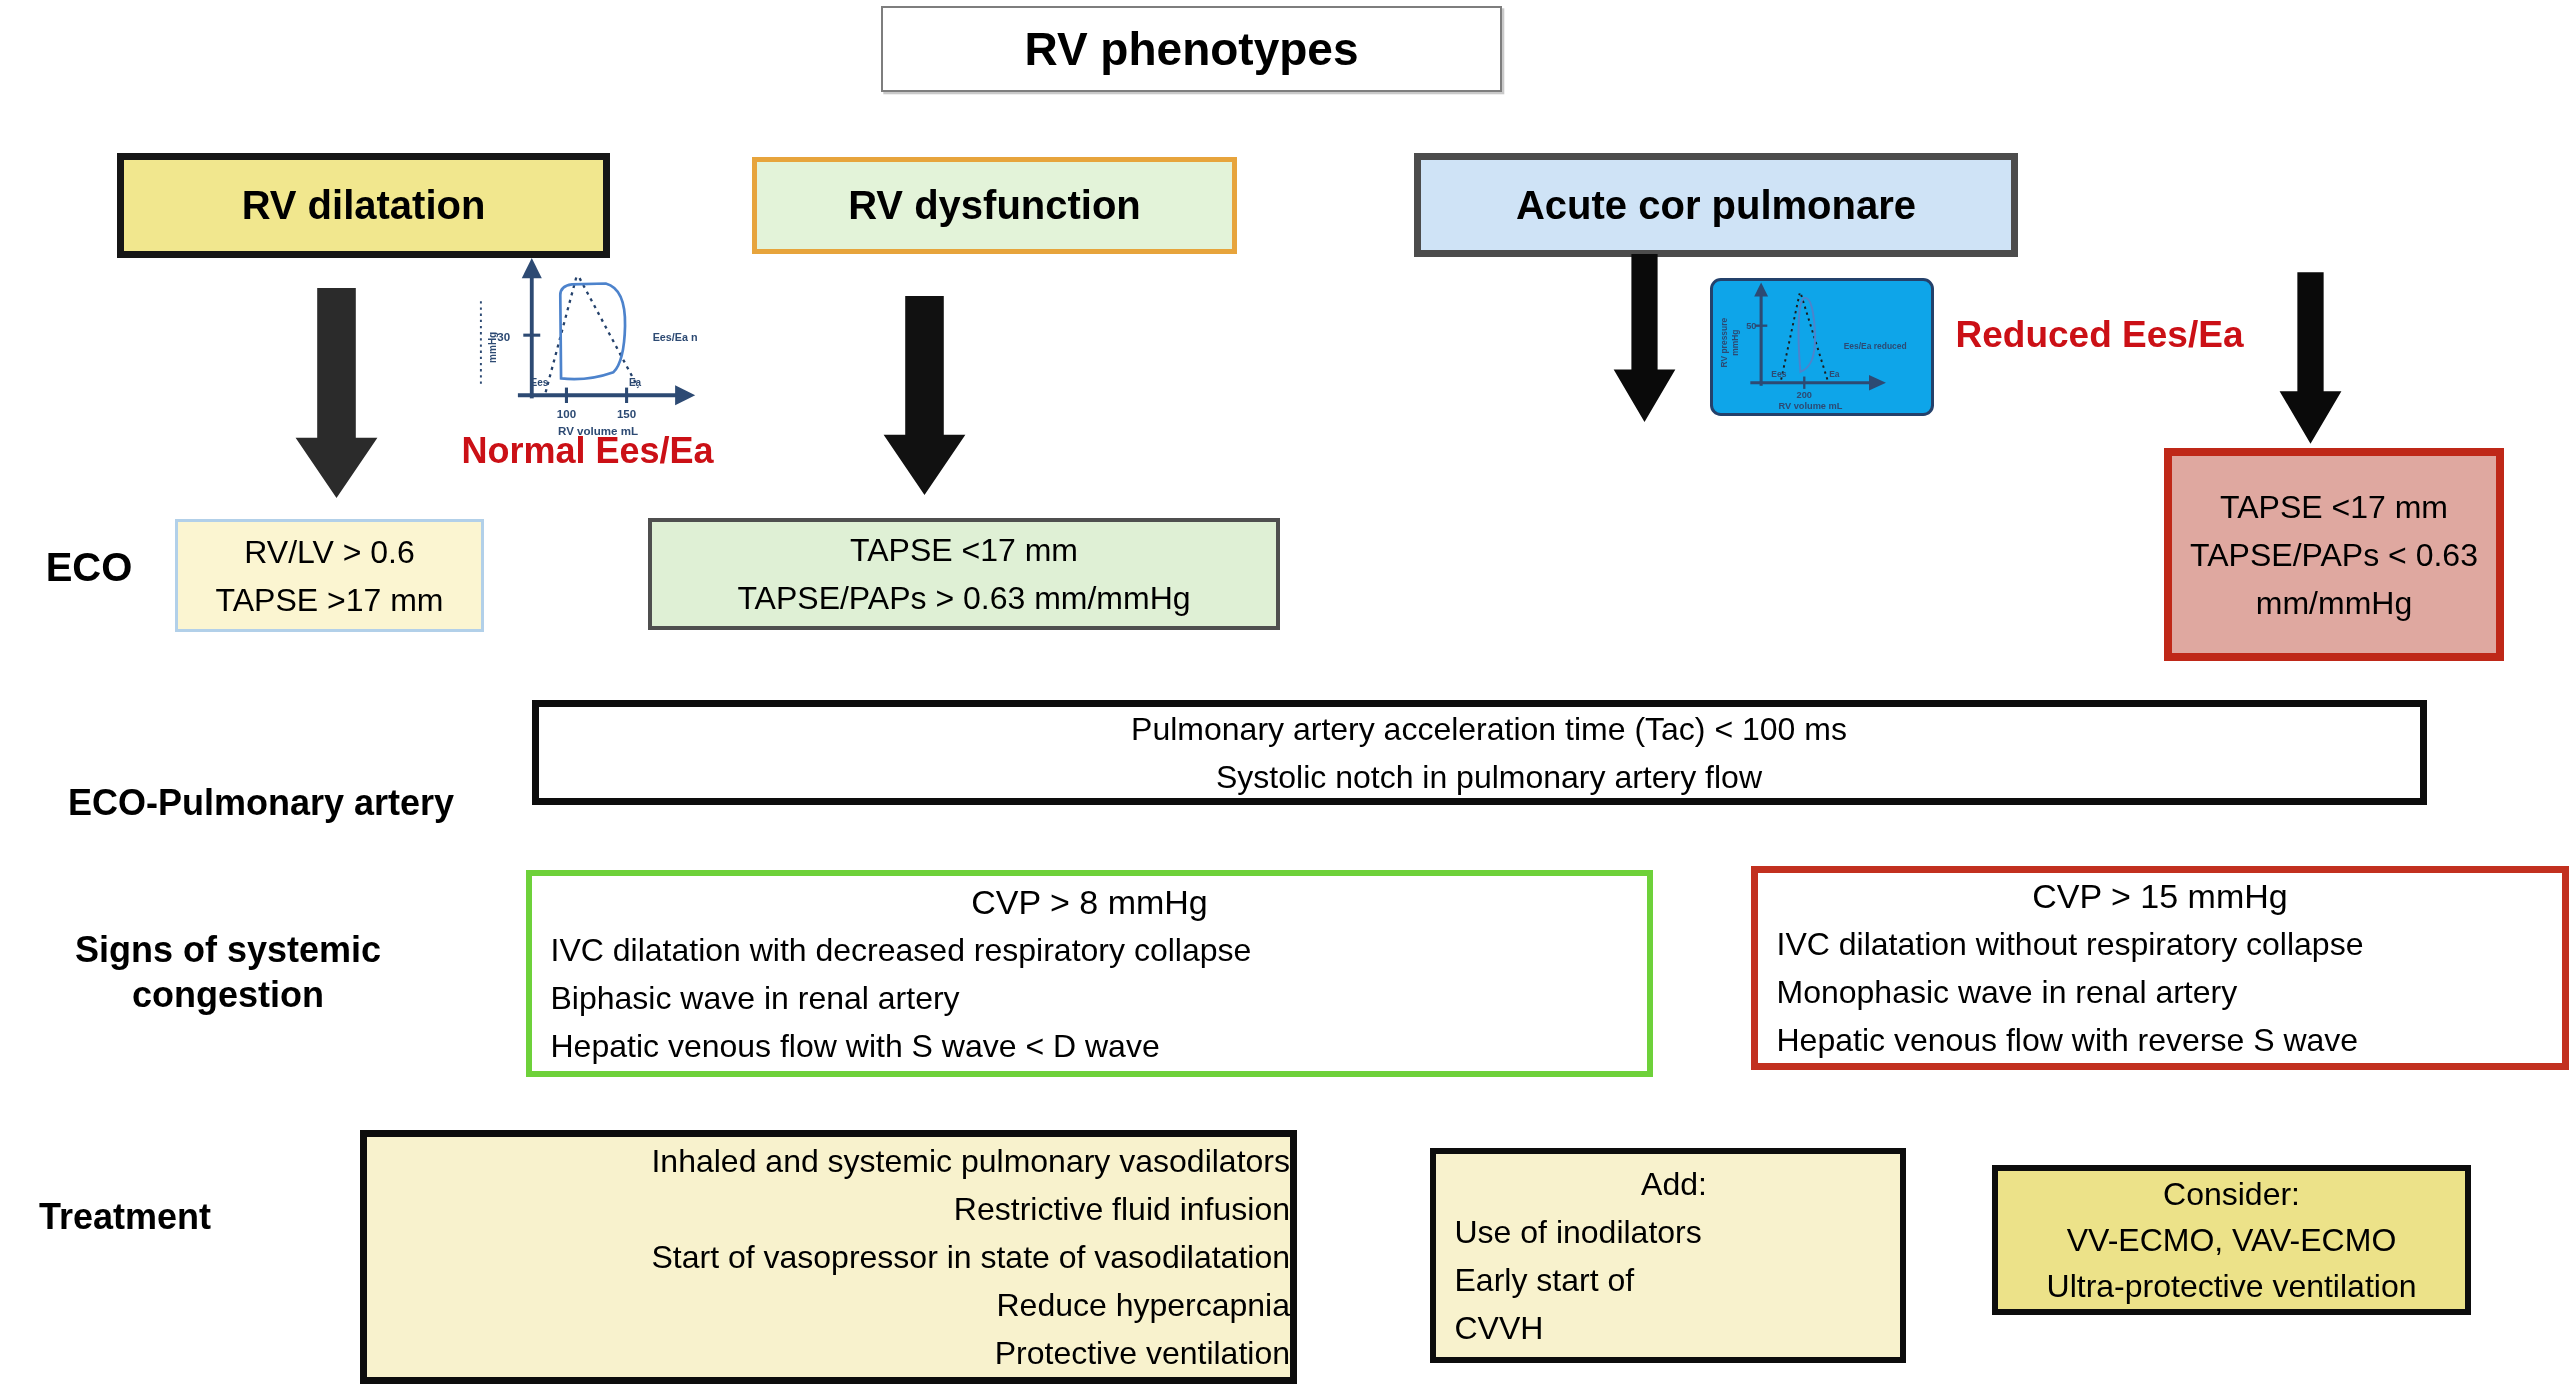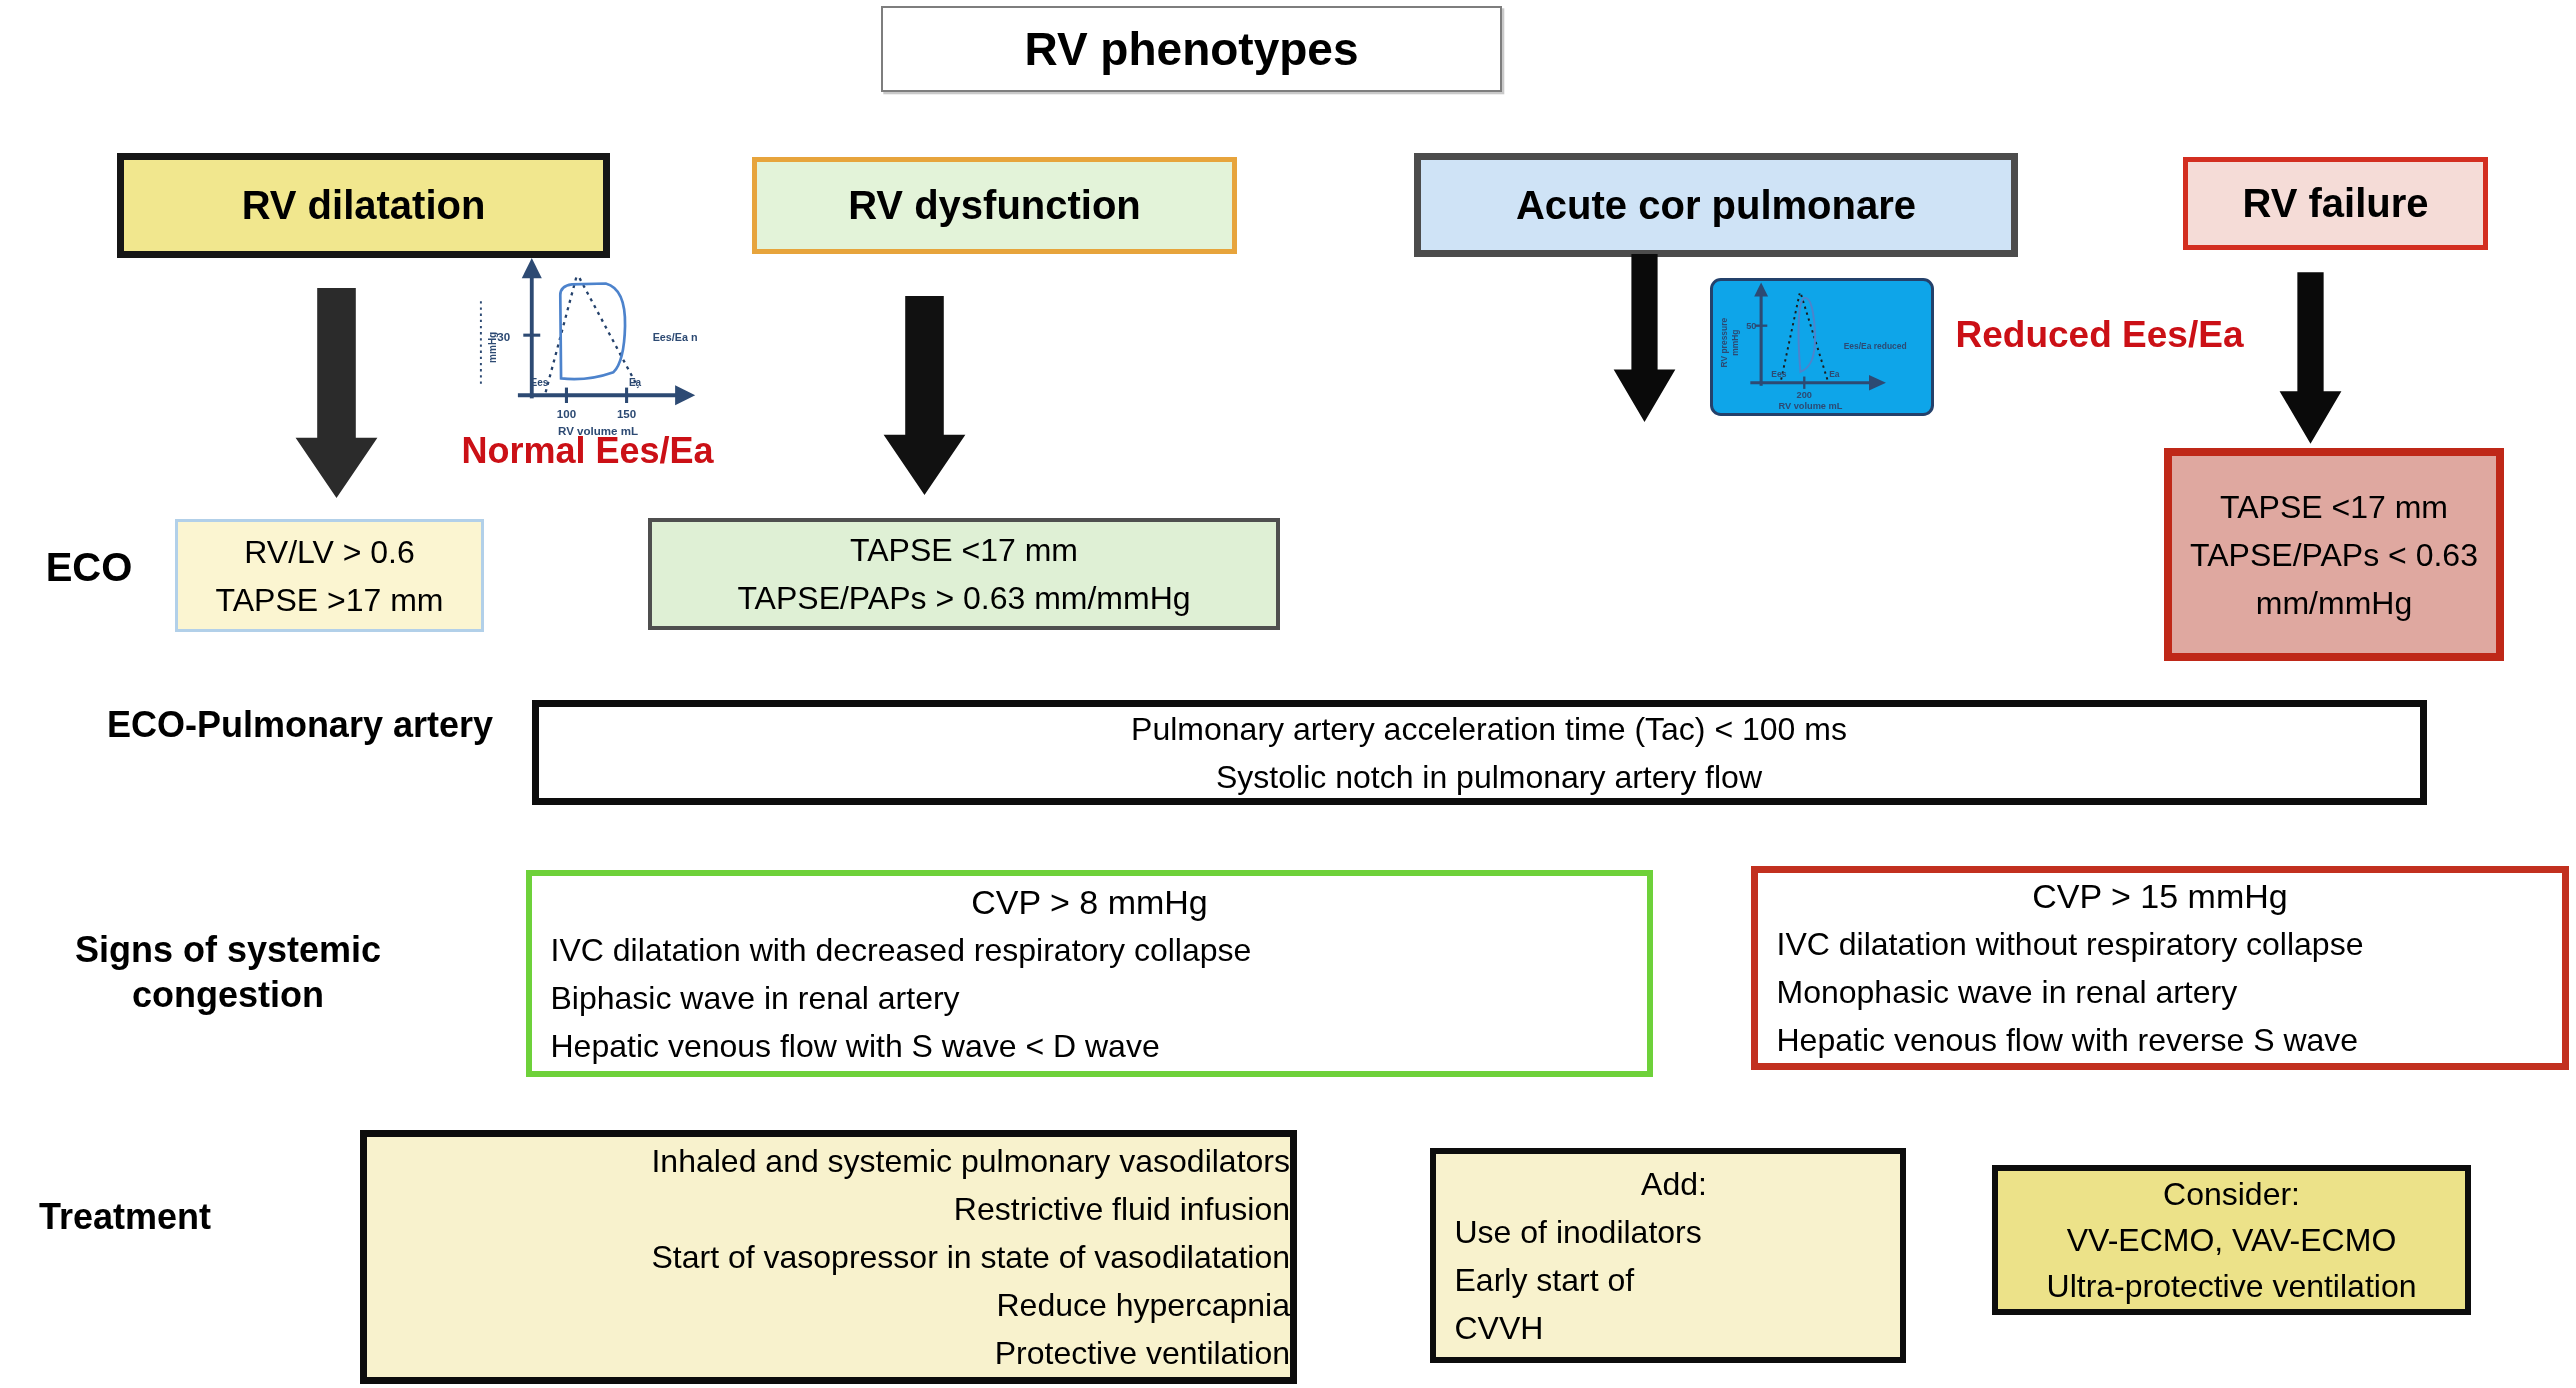--- a/index.html
+++ b/index.html
@@ -33,21 +33,21 @@
   .treat-general{left:360px;top:1130px;width:937px;height:254px;background:#f8f2cd;border:7px solid #0d0d0d;}
   .treat-general .ln{text-align:right;padding-left:20px;}
   .treat-add{left:1430px;top:1148px;width:476px;height:215px;background:#f8f2cd;border:6.2px solid #0d0d0d;}
   .treat-add .ln{text-align:left;padding-left:18.5px;}
   .treat-add .ln.title{text-align:center;padding-left:12px;}
   .treat-consider{left:1992px;top:1165px;width:479px;height:150px;background:#ece289;border:6.2px solid #0d0d0d;}
   .treat-consider .ln{line-height:46px;}
   
   .rowlabel{font-weight:bold;font-size:36px;line-height:45px;}
   .lbl-eco{left:39px;top:545px;width:100px;text-align:center;font-size:40px;}
-  .lbl-pa{left:29px;top:702px;width:464px;text-align:right;}
+  .lbl-pa{left:29px;top:780px;width:464px;text-align:center;}
   .lbl-congestion{left:58px;top:927px;width:340px;text-align:center;}
   .lbl-treatment{left:39px;top:1194px;width:201px;text-align:left;}
   
   .redcap{color:#cb1016;font-weight:bold;font-size:36px;text-align:center;white-space:nowrap;}
   .redcap-normal{left:433px;top:430px;width:309px;}
   .redcap-reduced{left:1941px;top:314px;width:317px;font-size:37px;}
   
   .loop-frame{left:1710px;top:278px;width:224px;height:138px;background:#0ea5e9;border:3.1px solid #24416b;border-radius:10.8px;box-sizing:border-box;}
   svg text{font-family:"Liberation Sans","DejaVu Sans",sans-serif;}
   .arrow{fill:#2b2b2b;}
@@ -62,23 +62,20 @@
   </div>
 
   <div class="abs hdr hdr-dilatation center-flex">
     <span>RV dilatation</span>
   </div>
   <div class="abs hdr hdr-dysfunction center-flex">
     <span>RV dysfunction</span>
   </div>
   <div class="abs hdr hdr-acute center-flex">
     <span>Acute cor pulmonare</span>
-  </div>
-  <div class="abs hdr hdr-failure center-flex">
-    <span>RV failure</span>
   </div>
 
   <svg class="abs" style="left:294px;top:288px;" width="85" height="210" viewBox="0 0 110 272">
     <polygon class="arrow" points="30,0 80,0 80,194 108,194 55,272 2,194 30,194"></polygon>
   </svg>
   <svg class="abs" style="left:882px;top:296px;" width="85" height="199" viewBox="0 0 110 258">
     <polygon class="arrow" style="fill:#111;" points="30,0 80,0 80,180 108,180 55,258 2,180 30,180"></polygon>
   </svg>
   <svg class="abs" style="left:1602px;top:254px;" width="85" height="168" viewBox="0 0 110 218">
     <polygon class="arrow" style="fill:#0a0a0a;" points="38,0 72,0 72,150 95,150 55,218 15,150 38,150"></polygon>

